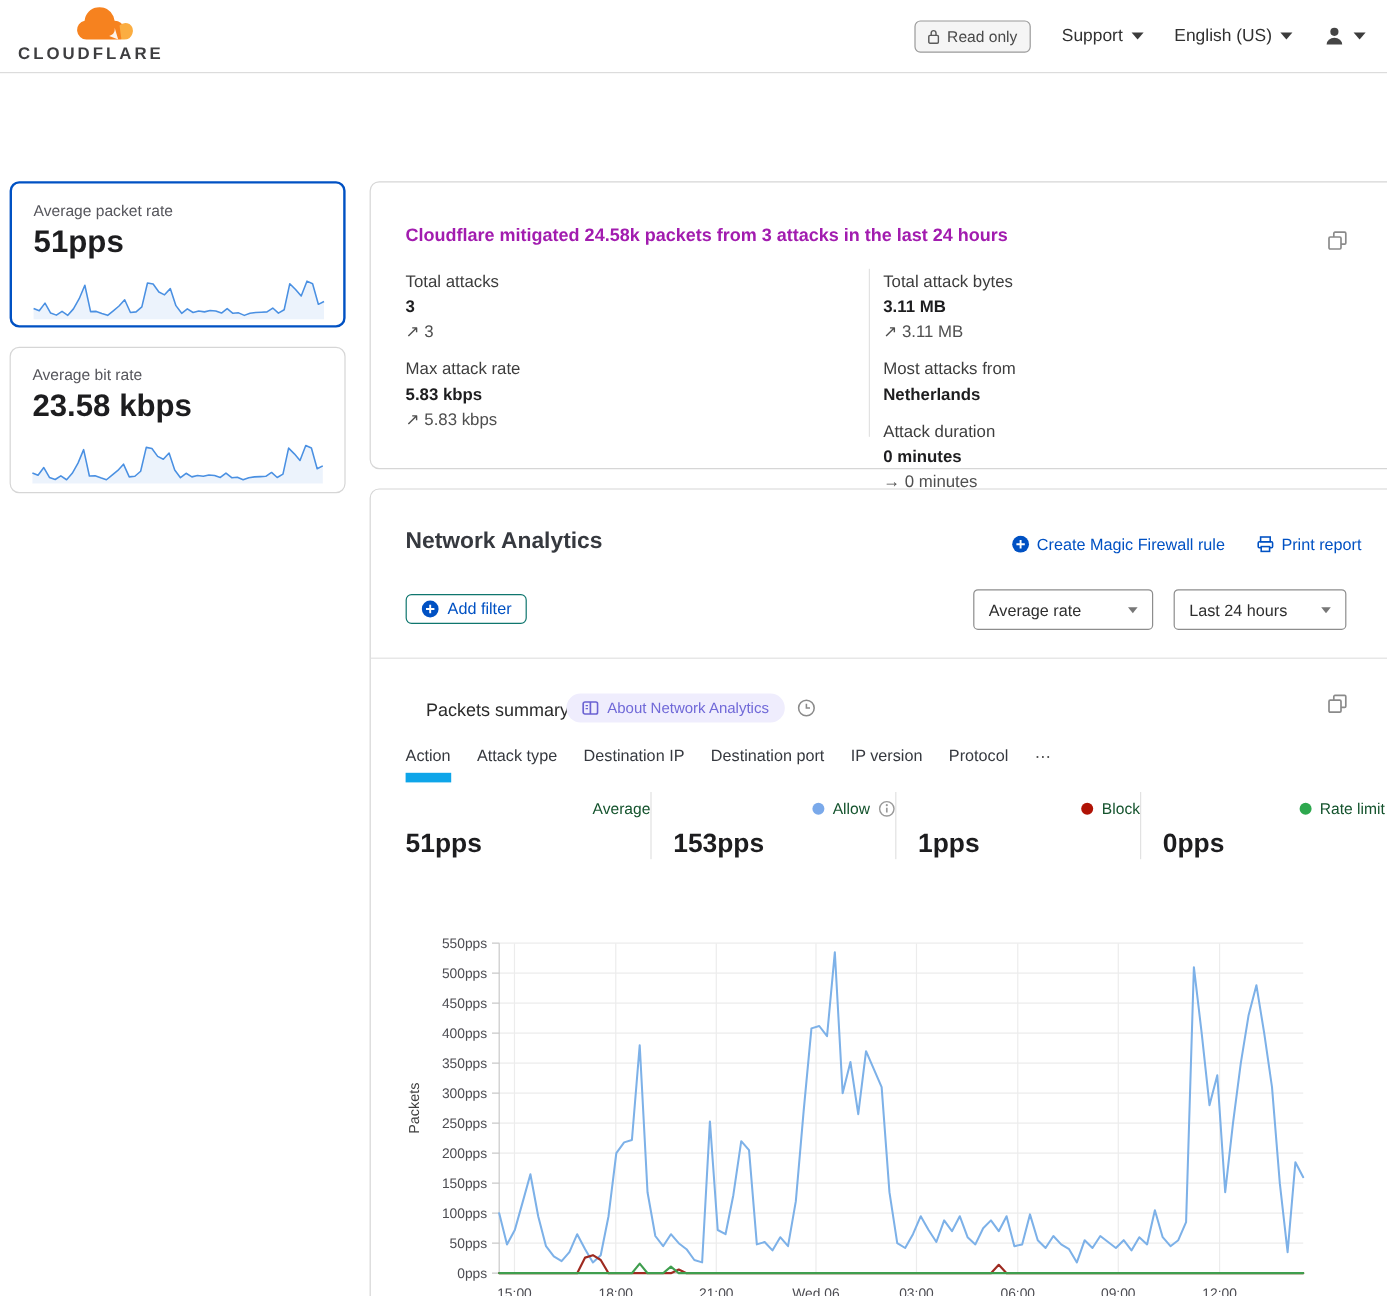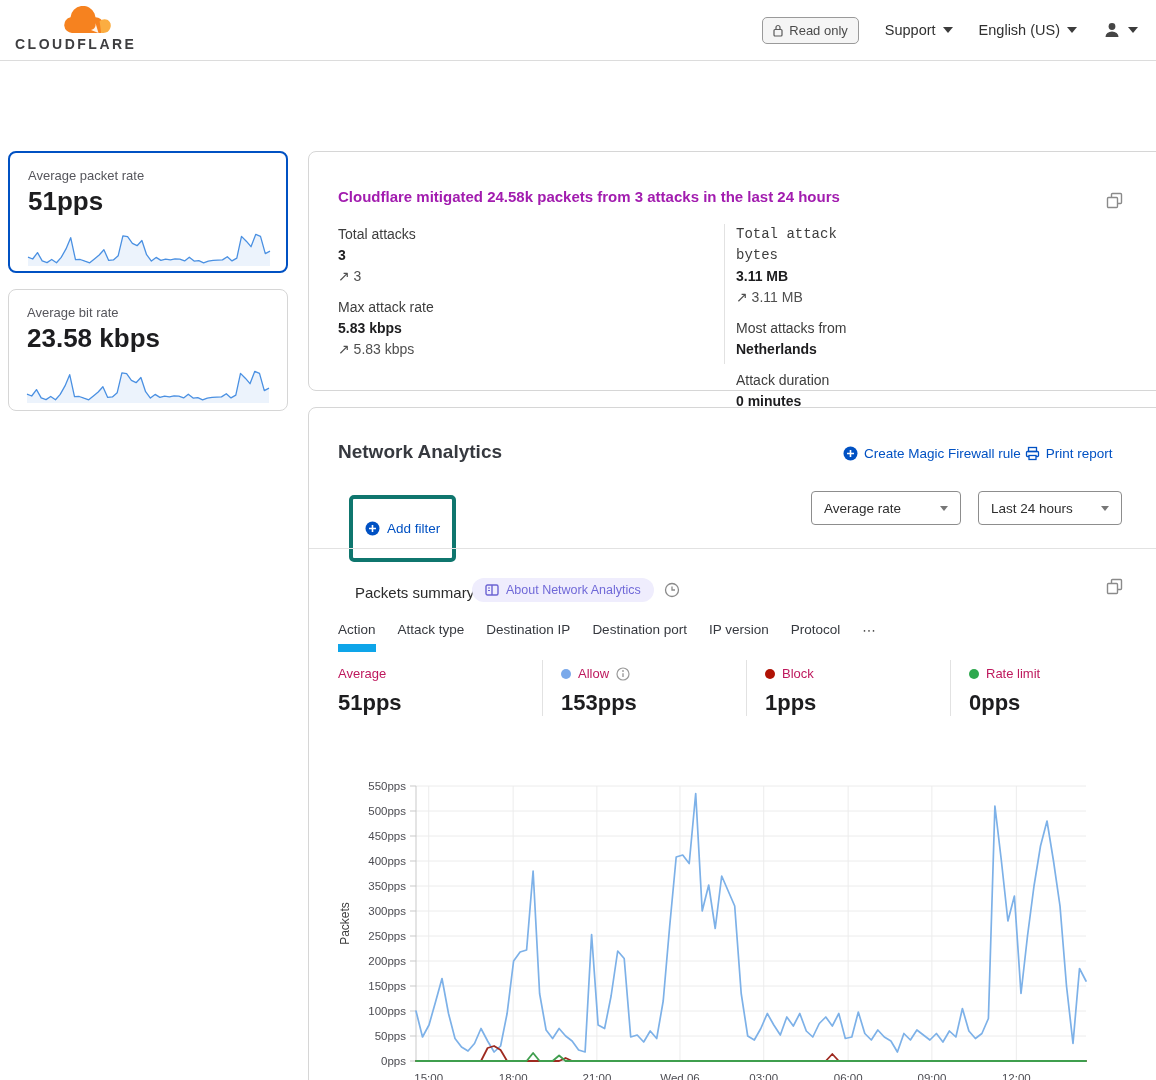--- a/index.html
+++ b/index.html
@@ -30,42 +30,42 @@
   .copy-icon{position:absolute;cursor:pointer;}
   .sum-col{position:absolute;top:72px;}
   .sum-row{display:flex;align-items:flex-start;margin-bottom:10px;font-size:14px;line-height:21px;flex-direction:column;}
   .sum-row .lbl{color:#3d3d3d;}
   .sum-row .val{font-weight:bold;color:#1d1d1f;}
   .sum-row .trend{color:#4f4f4f;}
   .vdiv{position:absolute;left:415px;top:72px;width:1px;height:140px;background:#e2e2e2;}
 
   
   .na-title{position:absolute;left:29px;top:33px;font-size:19px;font-weight:bold;color:#36393f;}
-  .links{position:absolute;left:534px;top:38px;display:flex;gap:4px;white-space:nowrap;}
+  .links{position:absolute;left:534px;top:38px;display:flex;gap:26px;white-space:nowrap;}
   .blue-link{display:flex;align-items:center;gap:6px;color:#0051c3;font-size:13.5px;cursor:pointer;}
-  .add-filter{position:absolute;left:40px;top:87px;display:flex;align-items:center;gap:7px;
-              border:4px solid #0f766e;border-radius:5px;background:#fff;color:#0051c3;
-              font-size:13.5px;padding:22px 12px;cursor:pointer;}
+  .add-filter{position:absolute;left:29px;top:87px;display:flex;align-items:center;gap:7px;
+              border:1px solid #0f766e;border-radius:5px;background:#fff;color:#0051c3;
+              font-size:13.5px;padding:4px 12px;cursor:pointer;}
   .select{position:absolute;top:83px;height:34px;border:1px solid #8d8d8d;border-radius:4px;background:#fff;
           display:flex;align-items:center;justify-content:space-between;padding:11px 12px;font-size:13.5px;
           color:#2e2e2e;box-sizing:border-box;cursor:pointer;}
   .sel-caret{width:0;height:0;border-left:4.5px solid transparent;border-right:4.5px solid transparent;border-top:5.5px solid #777;}
   .hdiv{position:absolute;left:0;top:140px;width:100%;height:1px;background:#e2e2e2;}
 
   .ps-title{position:absolute;left:46px;top:176px;font-size:15px;font-weight:normal;color:#2b2b2b;}
   .pill{position:absolute;left:163px;top:170px;display:flex;align-items:center;gap:7px;background:#efedfd;
         border-radius:13px;padding:5px 13px;font-size:12.5px;color:#7069d8;cursor:pointer;}
   .clock{position:absolute;left:355px;top:174px;}
   .tabs{position:absolute;left:29px;top:214px;display:flex;gap:22px;font-size:13.5px;color:#36393f;}
   .tab{padding-bottom:7px;cursor:pointer;}
   .tab.active{border-bottom:8px solid #0ea5e9;}
   .stats{position:absolute;left:29px;top:252px;display:flex;}
   .stat-col{width:204px;box-sizing:border-box;padding-top:6px;}
   .stat-col + .stat-col{border-left:1px solid #e2e2e2;padding-left:18px;}
-  .stat-head{display:flex;align-items:center;gap:7px;font-size:13px;color:#be185d;}
+  .stat-head{display:flex;align-items:center;gap:7px;font-size:13px;color:#14532d;justify-content:flex-end;}
   .dot{width:10px;height:10px;border-radius:50%;}
   .stat-val{margin-top:9px;font-size:22px;font-weight:bold;color:#1d1d1f;}
   .chart-wrap{position:absolute;left:20px;top:360px;}
 
   svg text{font-family:"Liberation Sans", sans-serif;}
 </style>
 </head>
 <body>
 
 <div class="page">
@@ -136,21 +136,21 @@
         </div>
         <div class="sum-row">
           <div class="lbl" style="width: 119px;">Max attack rate</div>
           <div class="val" style="width: 137px;">5.83 kbps</div>
           <div class="trend" style="width: 140px;">↗ 5.83 kbps</div>
         </div>
       </div>
     <div class="vdiv"></div>
     <div class="sum-col" style="left:427px;width:400px;" id="sum-right">
         <div class="sum-row">
-          <div class="lbl" style="width: 112px; font-family: Liberation Mono, monospace;">Total attack bytes</div>
+          <div class="lbl" style="width: 112px;">Total attack bytes</div>
           <div class="val" style="width: 128px;">3.11 MB</div>
           <div class="trend" style="width: 140px;">↗ 3.11 MB</div>
         </div>
         <div class="sum-row">
           <div class="lbl" style="width: 112px;">Most attacks from</div>
           <div class="val" style="width: 128px;">Netherlands</div>
           <div class="trend" style="width: 140px;"></div>
         </div>
         <div class="sum-row">
           <div class="lbl" style="width: 112px;">Attack duration</div>

